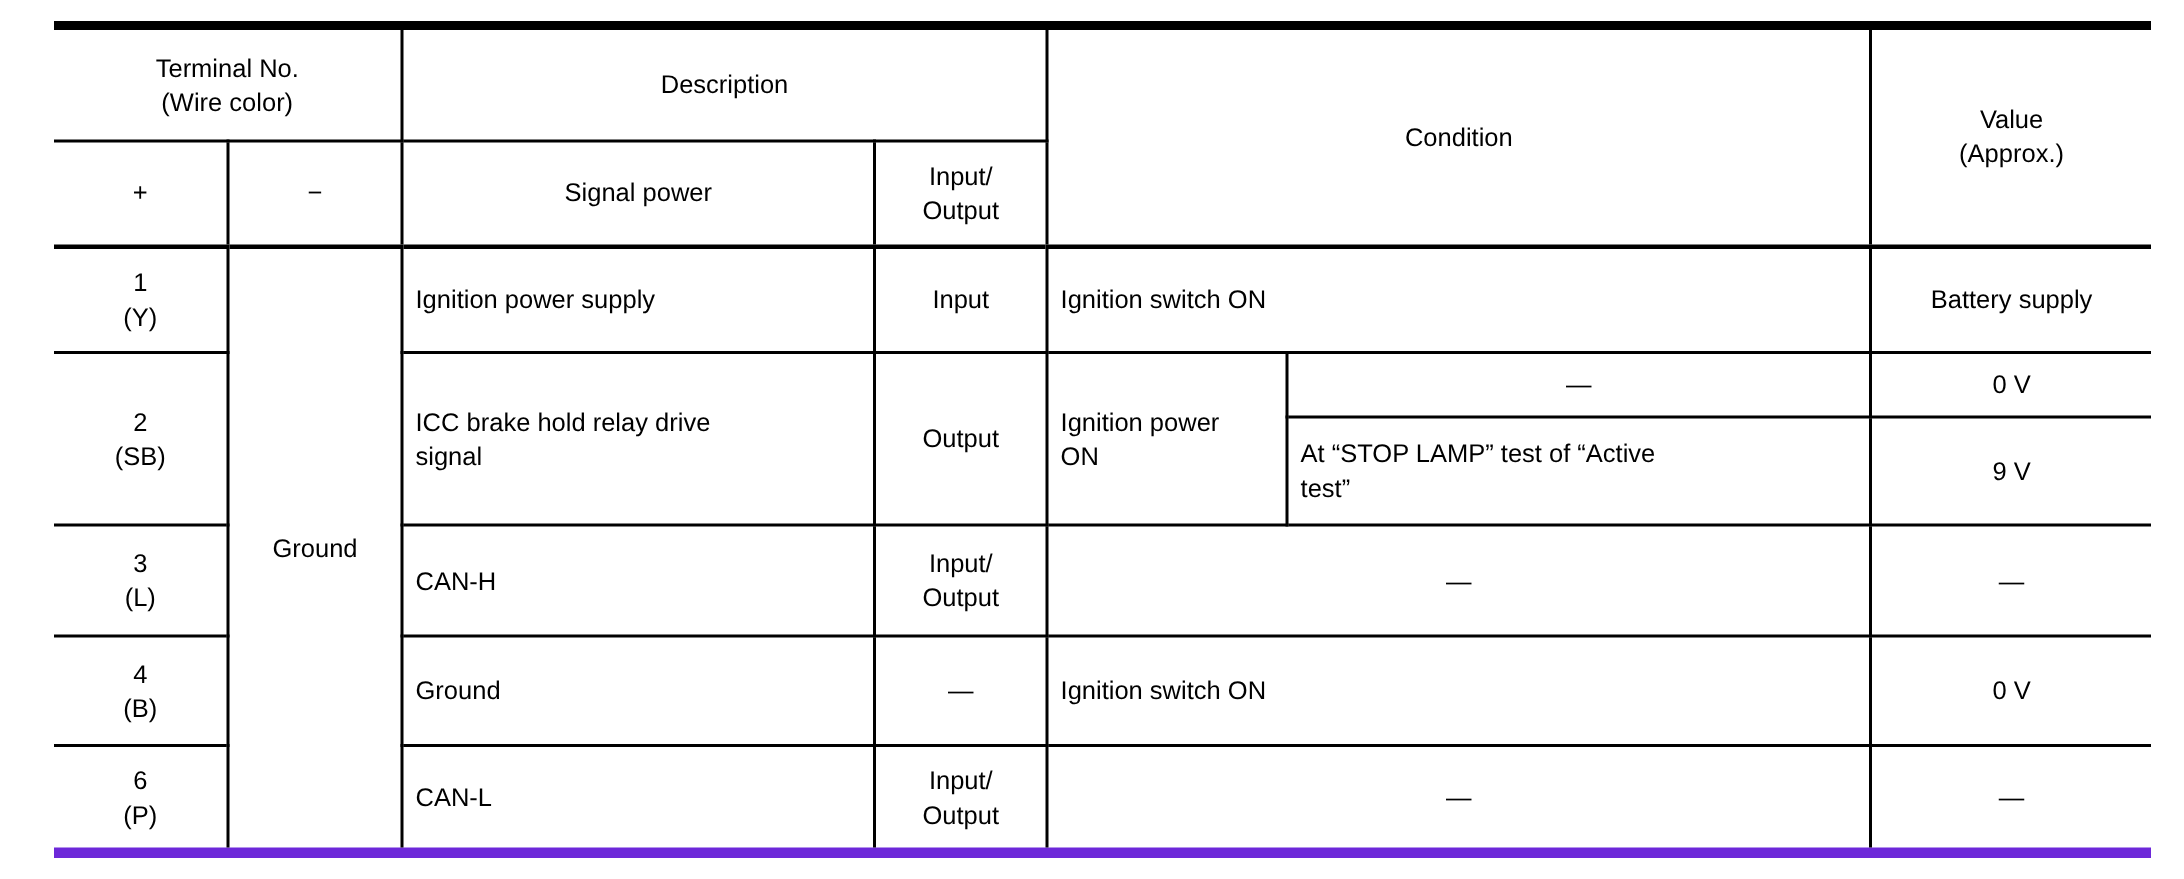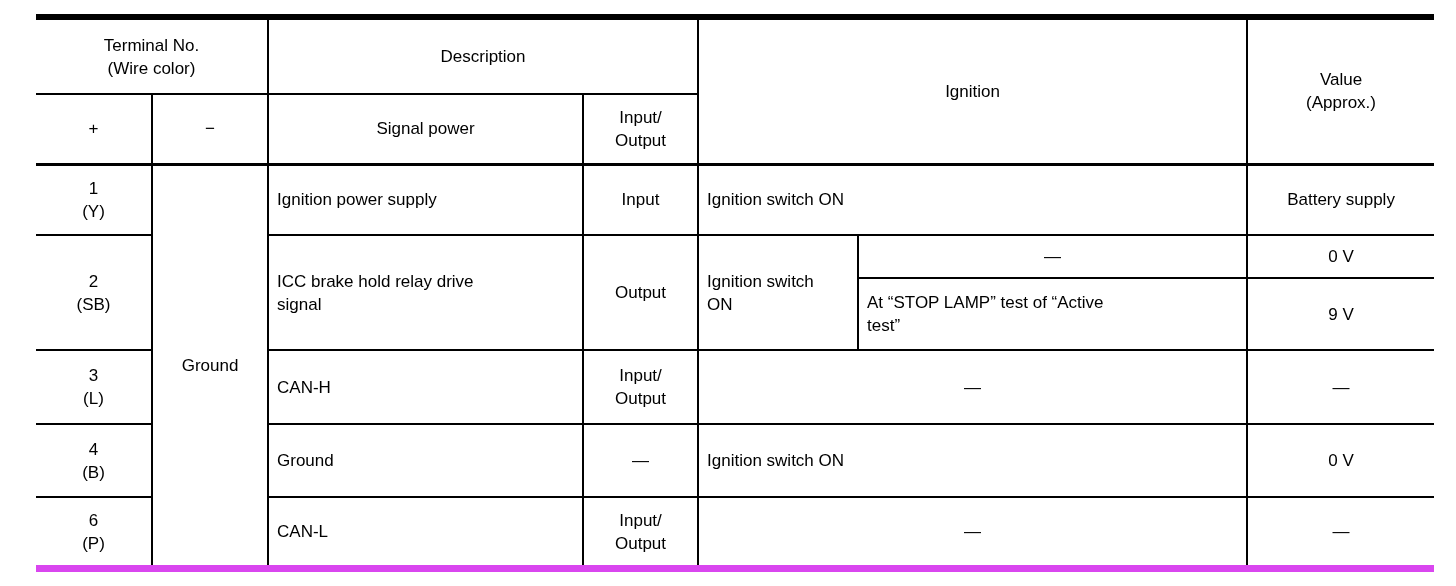--- a/index.html
+++ b/index.html
@@ -11,21 +11,21 @@
     font-family: "Liberation Sans", "DejaVu Sans", sans-serif;
     color: #000000;
     overflow: hidden;
   }
   .tbl-wrap {
     position: absolute;
     left: 36px;
     top: 14px;
     width: 1398px;
     border-top: 6px solid #000;
-    border-bottom: 7px solid #d946ef;
+    border-bottom: 7px solid #6d28d9;
   }
   table.tbl {
     border-collapse: collapse;
     table-layout: fixed;
     width: 1398px;
     border: hidden; 
   }
   .tbl th, .tbl td {
     border: 2px solid #000;
     font-weight: normal;
@@ -54,21 +54,21 @@
       <col style="width:115px">
       <col style="width:160px">
       <col style="width:389px">
       <col style="width:187px">
     </colgroup>
     <tbody>
       <tr class="row-h1" style="height:74px">
         <th colspan="2" class="c">Terminal No.
 (Wire color)</th>
         <th colspan="2" class="c">Description</th>
-        <th colspan="2" rowspan="2" class="c span2">Ignition</th>
+        <th colspan="2" rowspan="2" class="c span2">Condition</th>
         <th rowspan="2" class="c span2">Value
 (Approx.)</th>
       </tr>
       <tr class="row-h2" style="height:70px">
         <th class="c">+</th>
         <th class="c">−</th>
         <th class="c">Signal power</th>
         <th class="c">Input/
 Output</th>
       </tr>
@@ -82,21 +82,21 @@
         <td colspan="2" class="l">Ignition switch ON</td>
         <td class="c">Battery supply</td>
       </tr>
 
       <tr style="height:43px">
         <td rowspan="2" class="c">2
 (SB)</td>
         <td rowspan="2" class="l">ICC brake hold relay drive
 signal</td>
         <td rowspan="2" class="c">Output</td>
-        <td rowspan="2" class="l">Ignition switch
+        <td rowspan="2" class="l">Ignition power
 ON</td>
         <td class="c">—</td>
         <td class="c">0 V</td>
       </tr>
       <tr style="height:72px">
         <td class="l">At “STOP LAMP” test of “Active
 test”</td>
         <td class="c">9 V</td>
       </tr>
 

